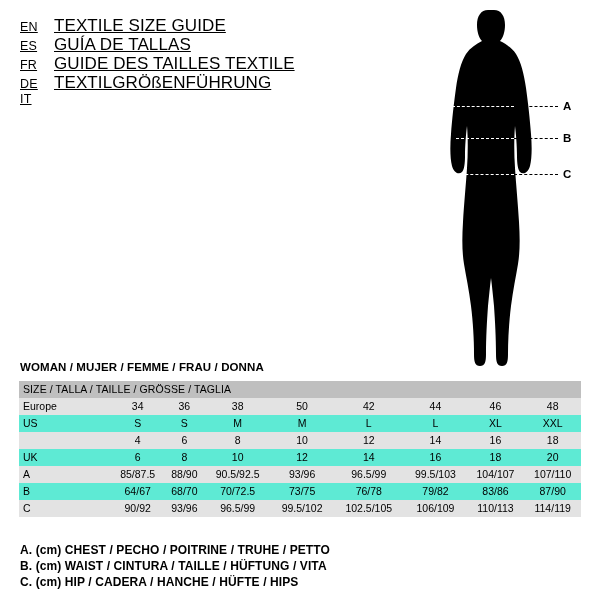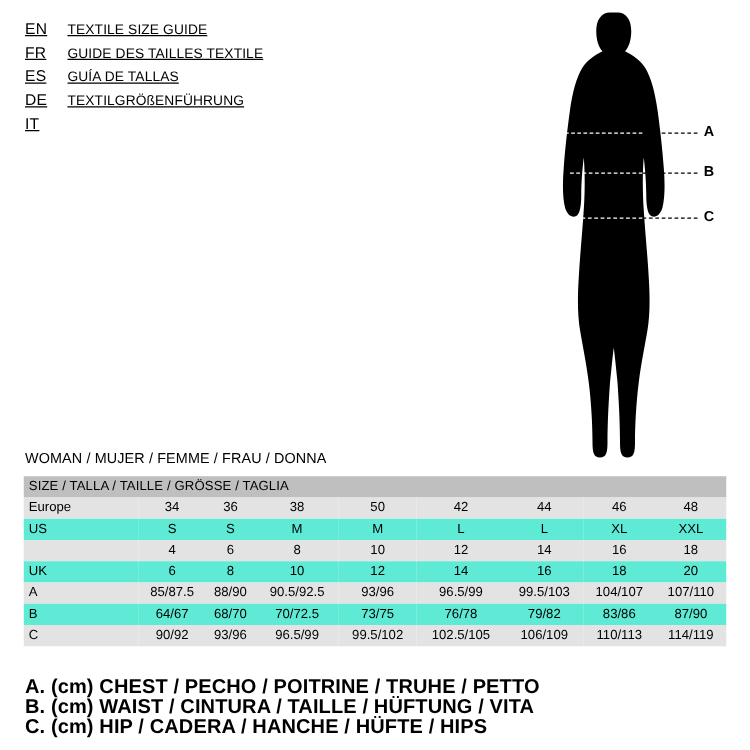--- a/index.html
+++ b/index.html
@@ -33,21 +33,21 @@
     display: flex;
     align-items: baseline;
     height: 19px;
   }
   .lang-code {
     width: 34px;
     font-size: 12.5px;
     letter-spacing: 0.2px;
   }
   .lang-text {
-    font-size: 11px;
+    font-size: 17px;
     letter-spacing: 0.1px;
     white-space: nowrap;
   }
 
   
   .figure-wrap {
     position: absolute;
     left: 400px;
     top: 8px;
     width: 200px;
@@ -74,21 +74,21 @@
     font-weight: bold;
     color: #000000;
   }
 
   
   .woman-heading {
     position: absolute;
     left: 20px;
     top: 361px;
     font-size: 11.5px;
-    font-weight: normal;
+    font-weight: bold;
     letter-spacing: 0.1px;
   }
 
   
   .size-table {
     position: absolute;
     left: 19px;
     top: 381px;
     width: 562px;
     border-collapse: collapse;
@@ -123,43 +123,43 @@
 
   
   .footnotes {
     position: posit;
     position: absolute;
     left: 20px;
     top: 542px;
     width: 560px;
   }
   .footnote {
-    font-size: 16px;
+    font-size: 12px;
     font-weight: bold;
     line-height: 16px;
     letter-spacing: 0.1px;
   }
 </style>
 </head>
 <body>
 
 <div id="page">
 
   <div class="lang-block">
     <div class="lang-row">
       <div class="lang-code">EN</div>
       <div class="lang-text">TEXTILE SIZE GUIDE</div>
     </div>
     <div class="lang-row">
+      <div class="lang-code">ES</div>
+      <div class="lang-text">GUÍA DE TALLAS</div>
+    </div>
+    <div class="lang-row">
       <div class="lang-code">FR</div>
       <div class="lang-text">GUIDE DES TAILLES TEXTILE</div>
-    </div>
-    <div class="lang-row">
-      <div class="lang-code">ES</div>
-      <div class="lang-text">GUÍA DE TALLAS</div>
     </div>
     <div class="lang-row">
       <div class="lang-code">DE</div>
       <div class="lang-text">TEXTILGRÖßENFÜHRUNG</div>
     </div>
     <div class="lang-row">
       <div class="lang-code">IT</div>
     </div>
   </div>
 

